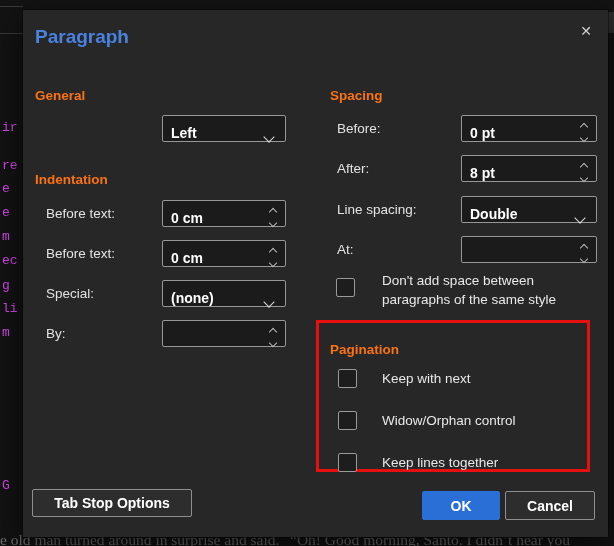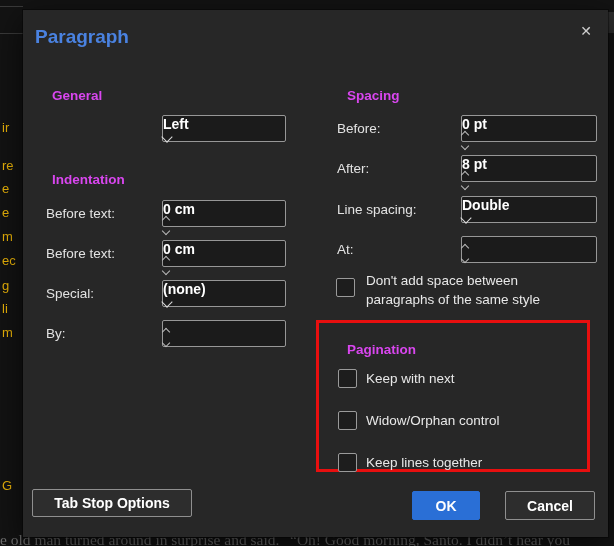--- a/index.html
+++ b/index.html
@@ -5,48 +5,48 @@
   html,body{margin:0;padding:0;background:#131313;}
   .screen{
     position:relative; width:614px; height:546px; overflow:hidden;
     background:#131313;
     font-family:"Liberation Sans","DejaVu Sans",sans-serif;
     -webkit-font-smoothing:antialiased;
   }
   
   .bg-line{position:absolute;left:0;width:23px;height:1px;background:#3a3a3a;}
   .page-edge-right{position:absolute;left:608px;top:12px;width:6px;height:21px;background:#2d2d2d;}
-  .frag{position:absolute;left:2px;font-family:Liberation Sans, sans-serif;
-        font-size:13px;color:#eab308;}
+  .frag{position:absolute;left:2px;font-family:Liberation Mono, monospace;
+        font-size:13px;color:#d946ef;}
   .doc-text{position:absolute;top:531px;font-family:"Liberation Serif","DejaVu Serif",serif;
         font-size:15.5px;color:#707070;text-decoration:underline;white-space:nowrap;z-index:1;}
   
   .dialog{
     position:absolute;left:23px;top:10px;width:585px;height:527px;z-index:2;
     background:#272727;box-shadow:0 10px 30px rgba(0,0,0,.65),0 0 0 1px rgba(0,0,0,.35);
   }
   .dlg-title{position:absolute;left:12px;top:16px;font-size:19px;font-weight:700;
     color:var(--title-accent,#4a82e0);}
   .dlg-close{position:absolute;right:12px;top:11px;width:20px;height:20px;display:flex;
     align-items:center;justify-content:center;color:#cfcfcf;font-size:14px;cursor:default;}
-  .hdr{position:absolute;font-size:13.5px;font-weight:700;color:#d946ef;margin-left:17px;}
+  .hdr{position:absolute;font-size:13.5px;font-weight:700;color:#f97316;}
   .lbl{position:absolute;font-size:13.5px;color:#e2e2e2;line-height:27px;}
   .ctl{position:absolute;height:27px;box-sizing:border-box;background:#1b1b1b;
-    border:1px solid #979797;border-radius:2px;display:flex;align-items:flex-start;
-    justify-content:space-between;color:#fff;font-weight:600;
-    font-size:14px;cursor:default;flex-direction:column;}
+    border:1px solid #979797;border-radius:2px;display:flex;align-items:flex-end;
+    justify-content:space-between;padding-left:8px;color:#fff;font-weight:600;
+    font-size:14px;cursor:default;}
   .w-left{width:124px;} .w-right{width:136px;}
   .chev-down{width:7px;height:7px;border-right:1.6px solid #dcdcdc;border-bottom:1.6px solid #dcdcdc;
     transform:rotate(45deg);margin-right:12px;margin-top:-3px;flex:none;}
   .spins{display:flex;flex-direction:column;align-items:center;gap:5px;margin-right:9px;flex:none;}
   .sp-up{width:5px;height:5px;border-left:1.3px solid #b8b8b8;border-top:1.3px solid #b8b8b8;transform:rotate(45deg);}
   .sp-down{width:5px;height:5px;border-right:1.3px solid #b8b8b8;border-bottom:1.3px solid #b8b8b8;transform:rotate(45deg);}
   .cb{position:absolute;width:19px;height:19px;box-sizing:border-box;background:#1d1d1d;
     border:1px solid #9a9a9a;border-radius:2px;cursor:default;}
-  .cb-lbl{position:absolute;font-size:13.5px;color:#e8e8e8;line-height:20px;}
+  .cb-lbl{position:absolute;font-size:13.5px;color:#e8e8e8;line-height:20px;margin-left:16px;}
   .highlight{position:absolute;left:293px;top:310px;width:274px;height:152px;box-sizing:border-box;
     border:3px solid var(--highlight-red,#e80f0f);pointer-events:none;}
   .btn{position:absolute;display:flex;align-items:center;justify-content:center;
     font-size:14px;font-weight:700;color:#fff;border-radius:2px;box-sizing:border-box;cursor:default;}
   .btn-secondary{background:#2d2d2d;border:1px solid #8f8f8f;}
   .btn-primary{background:var(--ok-button,#2a6fd6);border:1px solid var(--ok-button,#2a6fd6);}
 </style>
 </head>
 <body>
 
@@ -159,16 +159,16 @@
     <span class="cb" style="left:315px;top:359px" role="checkbox" aria-checked="false"></span>
     <div class="cb-lbl" style="left:343px;top:359px">Keep with next</div>
 
     <span class="cb" style="left:315px;top:401px" role="checkbox" aria-checked="false"></span>
     <div class="cb-lbl" style="left:343px;top:401px">Widow/Orphan control</div>
 
     <span class="cb" style="left:315px;top:443px" role="checkbox" aria-checked="false"></span>
     <div class="cb-lbl" style="left:343px;top:443px">Keep lines together</div>
 
     <div class="btn btn-secondary" style="left:9px;top:479px;width:160px;height:28px">Tab Stop Options</div>
-    <div class="btn btn-primary" style="left:389px;top:481px;width:68px;height:29px">OK</div>
+    <div class="btn btn-primary" style="left:399px;top:481px;width:78px;height:29px">OK</div>
     <div class="btn btn-secondary" style="left:482px;top:481px;width:90px;height:29px">Cancel</div>
   </div>
 </div>
 
 </body></html>

